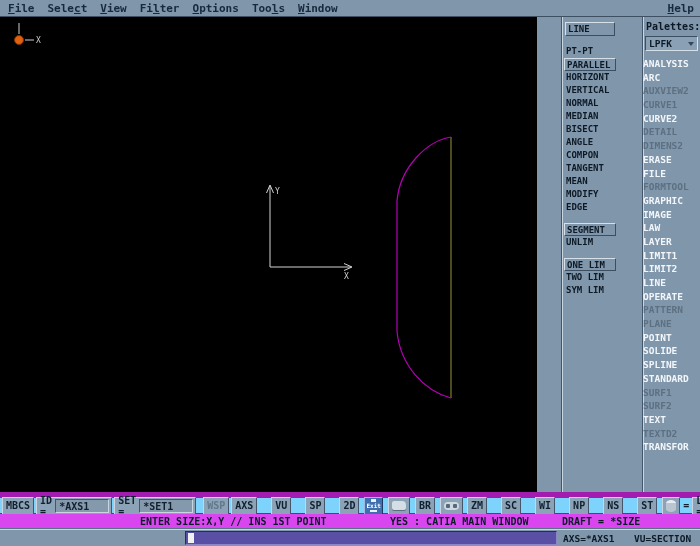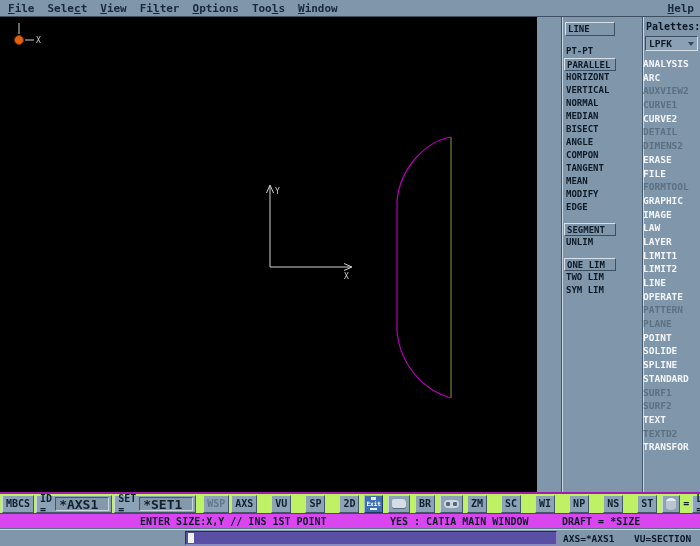--- a/index.html
+++ b/index.html
@@ -40,34 +40,34 @@
                     background:#8aa0b4; color:#0d1a26; font-size:9.5px; cursor:default; }
   .dd-arrow { margin-left:auto; width:0; height:0; border-left:3px solid transparent;
               border-right:3px solid transparent; border-top:4px solid #33475a; }
   .pal-list { margin-top:6px; }
   .pal-item { height:13.7px; line-height:13.7px; padding-left:0; white-space:nowrap;
               color:#f2f6fa; cursor:default; }
   .pal-item.s-disabled { color:#5d7082; }
 
   
   .toolbar { flex:0 0 22px; height:22px; display:flex; align-items:center; gap:2px;
-             padding:0 2px; background:#bef264; border-top:2px solid #a21caf;
+             padding:0 2px; background:#7dd3fc; border-top:6px solid #a21caf;
              border-bottom:1px solid #3d4f60; }
   .tb-btn { height:18px; display:inline-flex; align-items:center; justify-content:center;
             padding:0 3px; background:#8ca2b6; border:1px solid;
             border-color:#c9d6e0 #44566a #44566a #c9d6e0;
             font-family:inherit; font-size:10px; font-weight:bold; color:#10202e; cursor:default; }
   .tb-btn.disabled { color:#62788b; }
   .tb-combo { height:18px; display:inline-flex; align-items:center; background:#8ca2b6;
               border:1px solid; border-color:#c9d6e0 #44566a #44566a #c9d6e0; }
   .tb-combo-label { padding:0 3px; font-size:10px; font-weight:bold; color:#10202e; }
   .tb-field { display:inline-block; min-width:54px; height:14px; line-height:13px; margin-right:2px;
               padding:0 3px; background:#8599ac; border:1px solid;
               border-color:#44566a #c9d6e0 #c9d6e0 #44566a;
-              font-size:13px; font-weight:bold; color:#10202e; }
+              font-size:10px; font-weight:bold; color:#10202e; }
   .tb-group { display:inline-flex; gap:14px; }
   .tb-eq { font-size:10px; font-weight:bold; color:#10202e; padding:0 1px; }
 
   .tb-btn.exit { width:21px; flex-direction:column; gap:1px; background:#3f6fae;
                  border-color:#9db9dc #1e3a5f #1e3a5f #9db9dc; padding:0 1px; }
   .exit-dot { width:5px; height:3px; background:#e8f0fa; }
   .exit-word { font-size:6px; line-height:6px; color:#fff; font-weight:bold; }
   .exit-bar { width:7px; height:2px; background:#e8f0fa; }
 
   .icon-printer { width:14px; height:9px; background:#d6dee5; border-radius:2px 4px 2px 2px;

